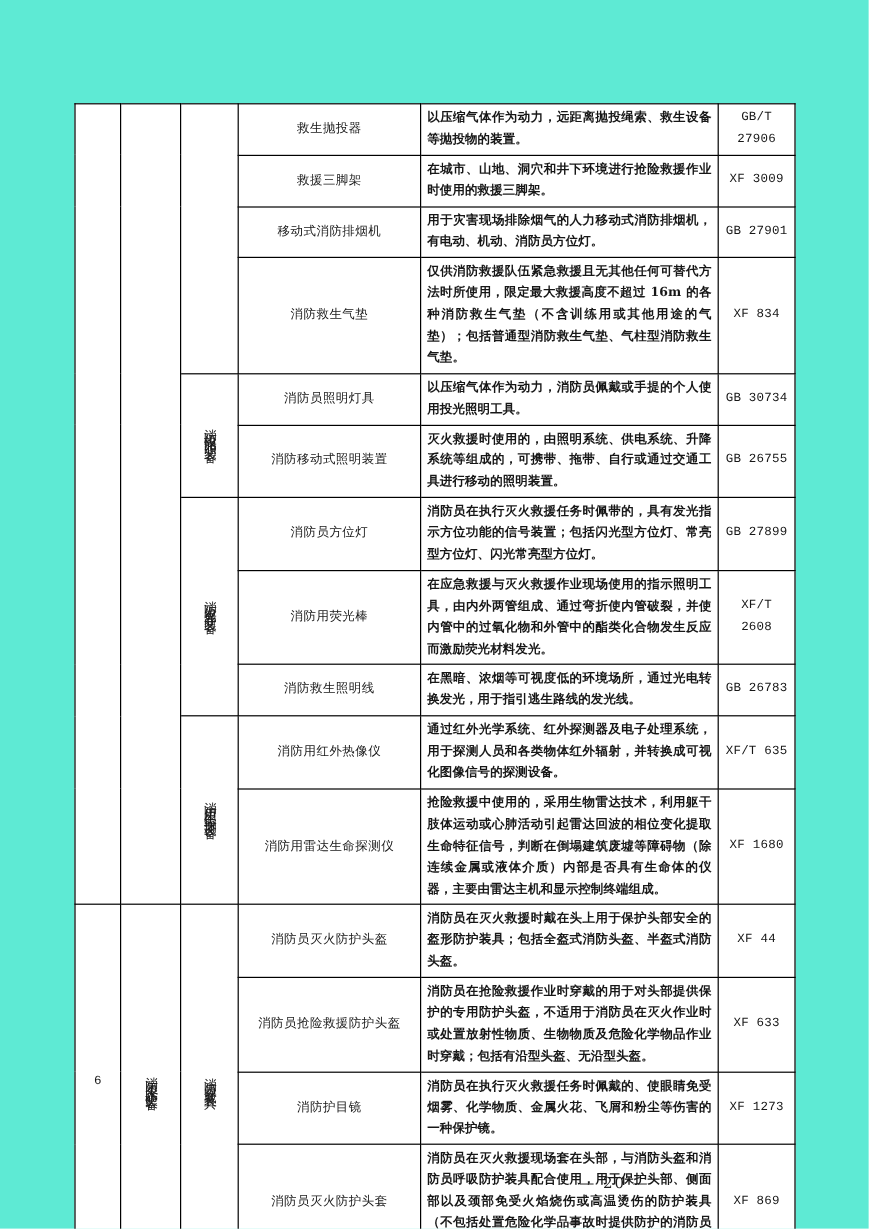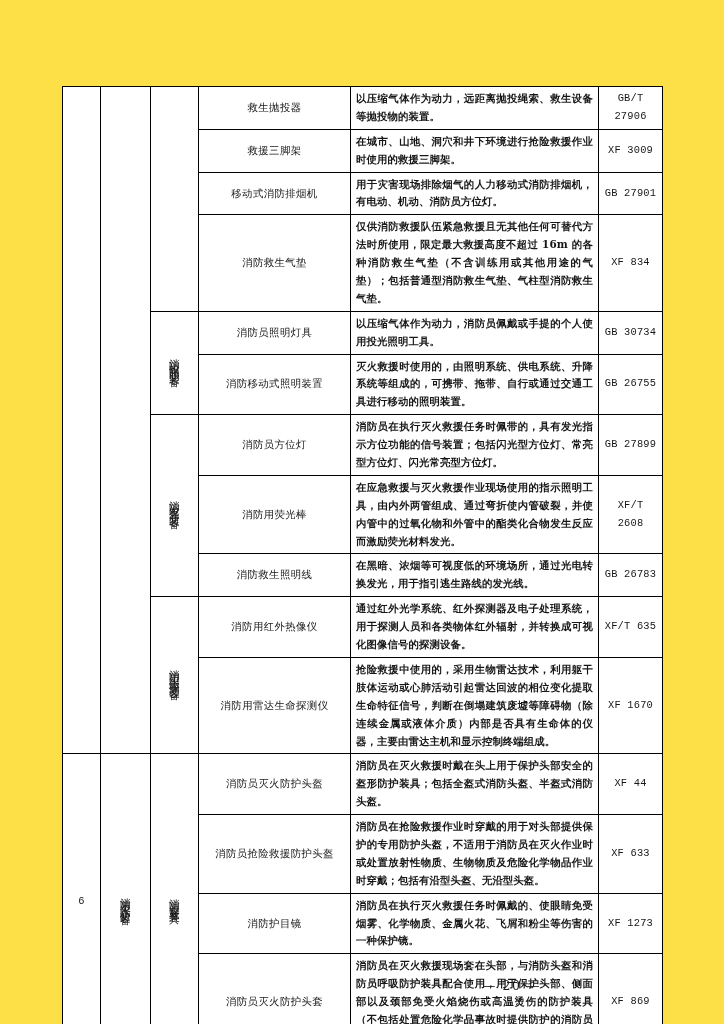--- a/index.html
+++ b/index.html
@@ -15,21 +15,21 @@
     position: relative;
     overflow: hidden;
   }
 
   .page {
     position: absolute;
     left: 0;
     top: 0;
     width: 724px;
     height: 1024px;
-    background: #fde047;
+    background: #5eead4;
   }
 
   .table-wrap {
     position: absolute;
     left: 62px;
     top: 86px;
     width: 600px;
   }
 
   table.spec-table {
@@ -204,21 +204,21 @@
             <span class="vert-text">消防用生命探测设备</span>
           </td>
           <td class="name-cell">消防用红外热像仪</td>
           <td class="desc-cell">通过红外光学系统、红外探测器及电子处理系统，用于探测人员和各类物体红外辐射，并转换成可视化图像信号的探测设备。</td>
           <td class="std-cell">XF/T 635</td>
         </tr>
 
         <tr>
           <td class="name-cell">消防用雷达生命探测仪</td>
           <td class="desc-cell">抢险救援中使用的，采用生物雷达技术，利用躯干肢体运动或心肺活动引起雷达回波的相位变化提取生命特征信号，判断在倒塌建筑废墟等障碍物（除连续金属或液体介质）内部是否具有生命体的仪器，主要由雷达主机和显示控制终端组成。</td>
-          <td class="std-cell">XF 1670</td>
+          <td class="std-cell">XF 1680</td>
         </tr>
 
         <tr>
           <td class="no-cell" rowspan="4">6</td>
           <td class="cat-cell vert-cell" rowspan="4">
             <span class="vert-text two-col">消防员个人防护装备</span>
           </td>
           <td class="vert-cell" rowspan="4">
             <span class="vert-text">消防员穿戴装具</span>
           </td>

